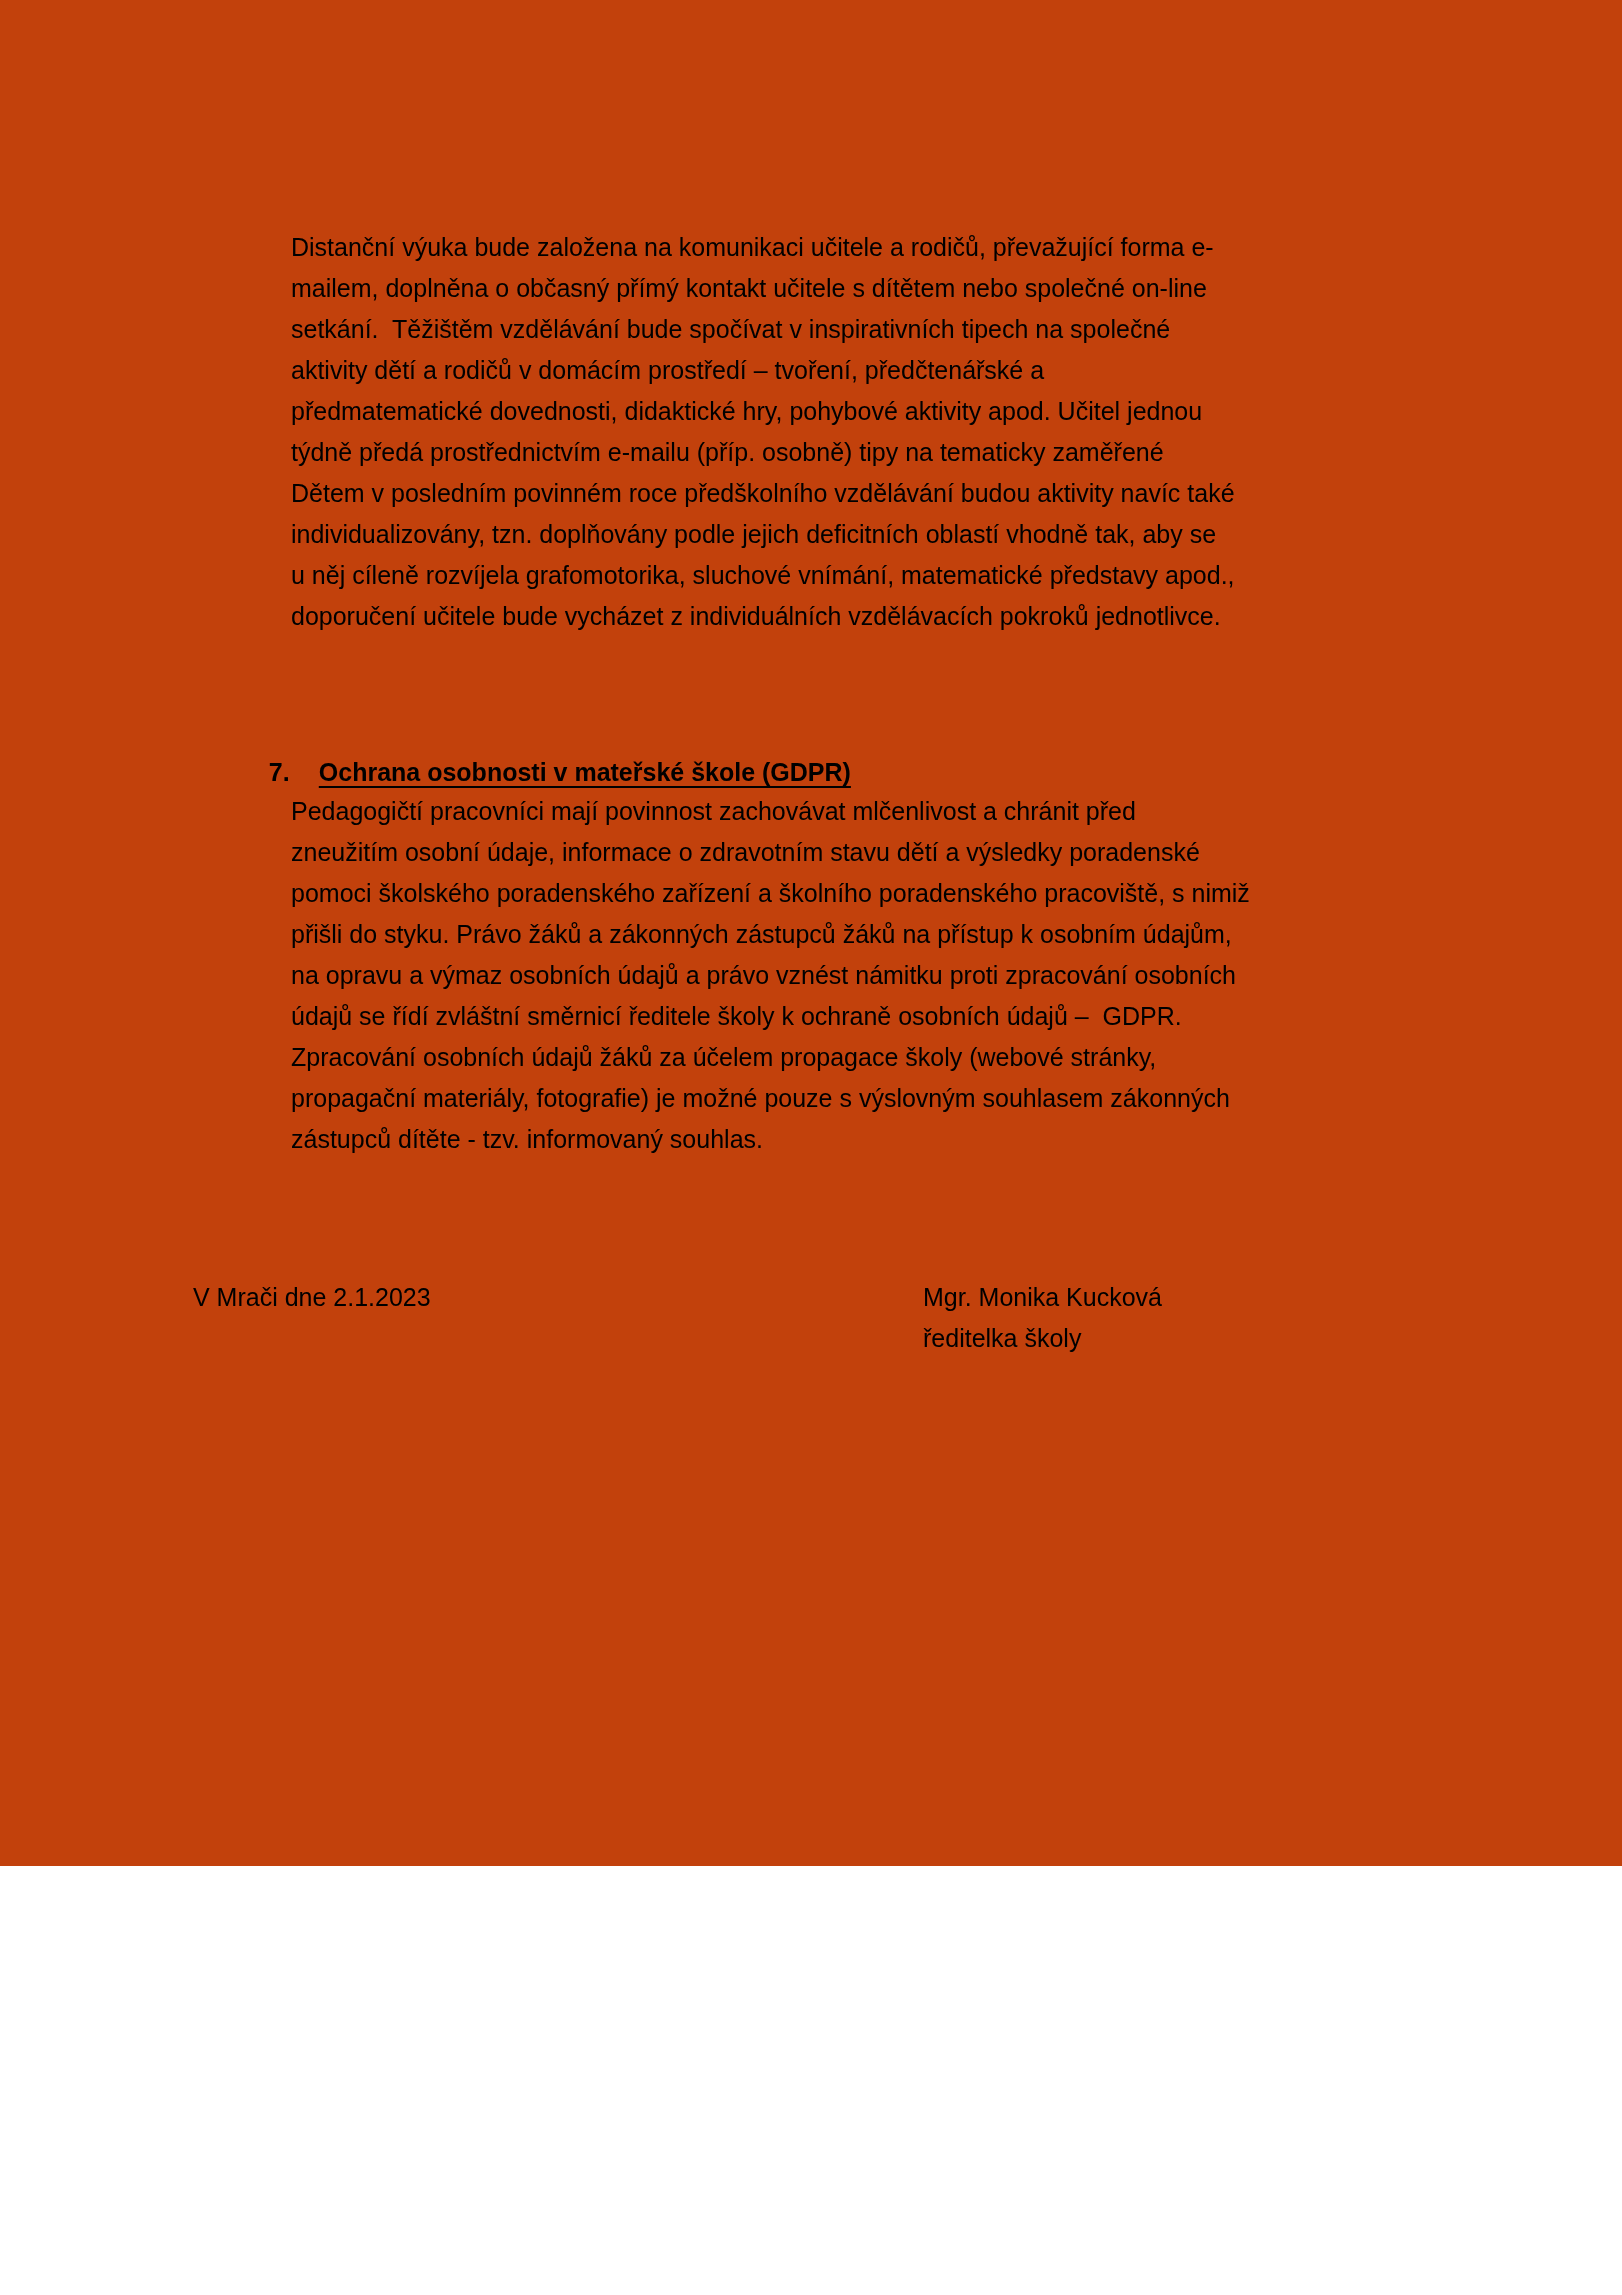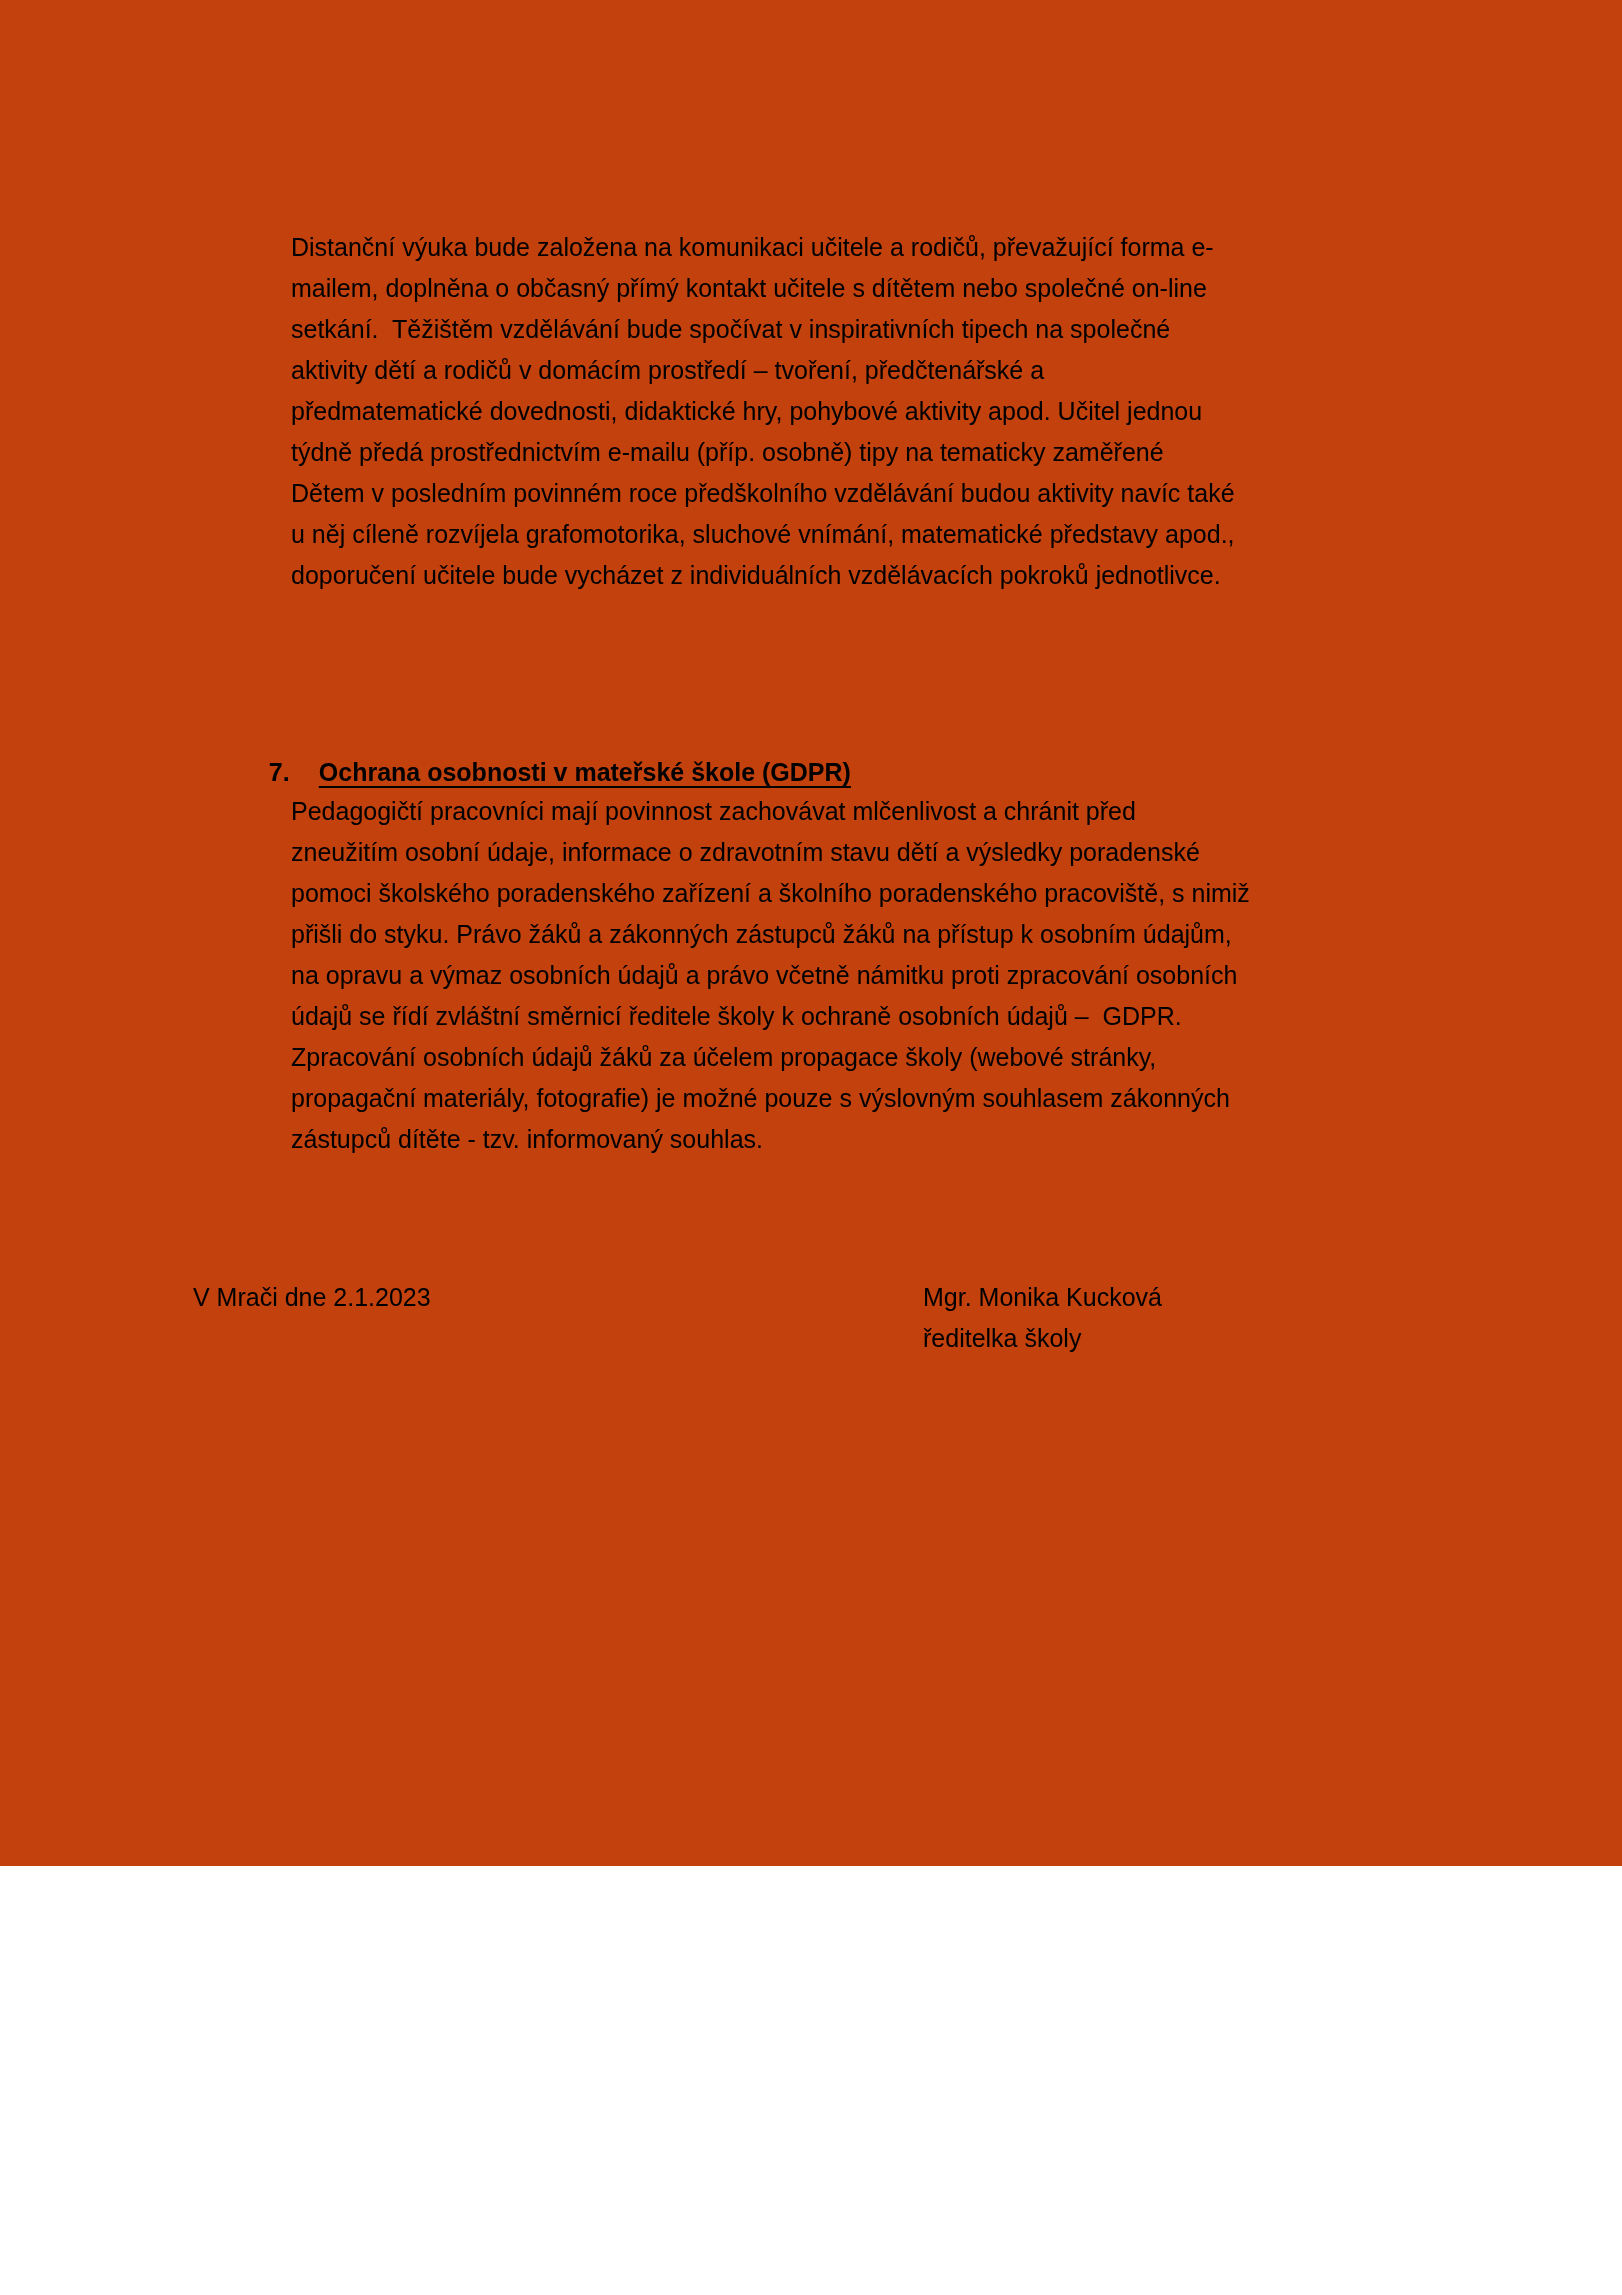--- a/index.html
+++ b/index.html
@@ -73,34 +73,35 @@
 <div class="page">
 
   <div class="para para-distance">
       <div class="text-line">Distanční výuka bude založena na komunikaci učitele a rodičů, převažující forma e-</div>
       <div class="text-line">mailem, doplněna o občasný přímý kontakt učitele s dítětem nebo společné on-line</div>
       <div class="text-line">setkání.  Těžištěm vzdělávání bude spočívat v inspirativních tipech na společné</div>
       <div class="text-line">aktivity dětí a rodičů v domácím prostředí – tvoření, předčtenářské a</div>
       <div class="text-line">předmatematické dovednosti, didaktické hry, pohybové aktivity apod. Učitel jednou</div>
       <div class="text-line">týdně předá prostřednictvím e-mailu (příp. osobně) tipy na tematicky zaměřené</div>
       <div class="text-line">Dětem v posledním povinném roce předškolního vzdělávání budou aktivity navíc také</div>
+      <div class="text-line">individualizovány, tzn. doplňovány podle jejich deficitních oblastí vhodně tak, aby se</div>
       <div class="text-line">u něj cíleně rozvíjela grafomotorika, sluchové vnímání, matematické představy apod.,</div>
       <div class="text-line">doporučení učitele bude vycházet z individuálních vzdělávacích pokroků jednotlivce.</div>
     </div>
 
   <div class="heading-row">
     <span class="heading-num">7.</span><span class="heading-title">Ochrana osobnosti v mateřské škole (GDPR)</span>
   </div>
 
   <div class="para para-gdpr">
       <div class="text-line">Pedagogičtí pracovníci mají povinnost zachovávat mlčenlivost a chránit před</div>
       <div class="text-line">zneužitím osobní údaje, informace o zdravotním stavu dětí a výsledky poradenské</div>
       <div class="text-line">pomoci školského poradenského zařízení a školního poradenského pracoviště, s nimiž</div>
       <div class="text-line">přišli do styku. Právo žáků a zákonných zástupců žáků na přístup k osobním údajům,</div>
-      <div class="text-line">na opravu a výmaz osobních údajů a právo včetně námitku proti zpracování osobních</div>
+      <div class="text-line">na opravu a výmaz osobních údajů a právo vznést námitku proti zpracování osobních</div>
       <div class="text-line">údajů se řídí zvláštní směrnicí ředitele školy k ochraně osobních údajů –  GDPR.</div>
       <div class="text-line">Zpracování osobních údajů žáků za účelem propagace školy (webové stránky,</div>
       <div class="text-line">propagační materiály, fotografie) je možné pouze s výslovným souhlasem zákonných</div>
       <div class="text-line">zástupců dítěte - tzv. informovaný souhlas.</div>
     </div>
 
   <div class="footer-place-date">V Mrači dne 2.1.2023</div>
 
   <div class="signature-block">
     <div class="signature-name">Mgr. Monika Kucková</div>

